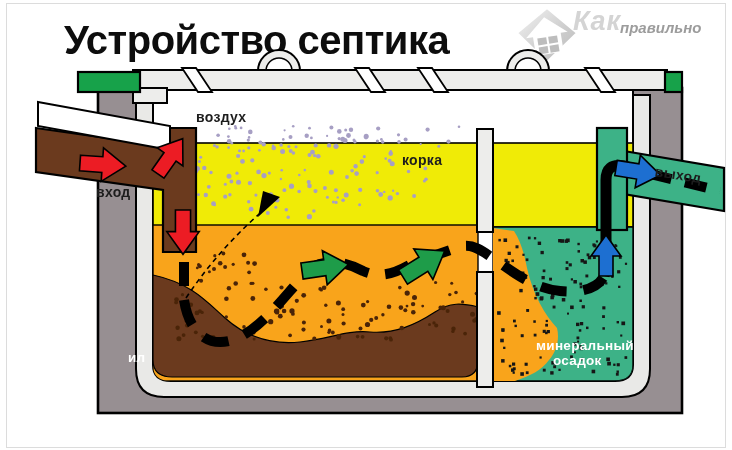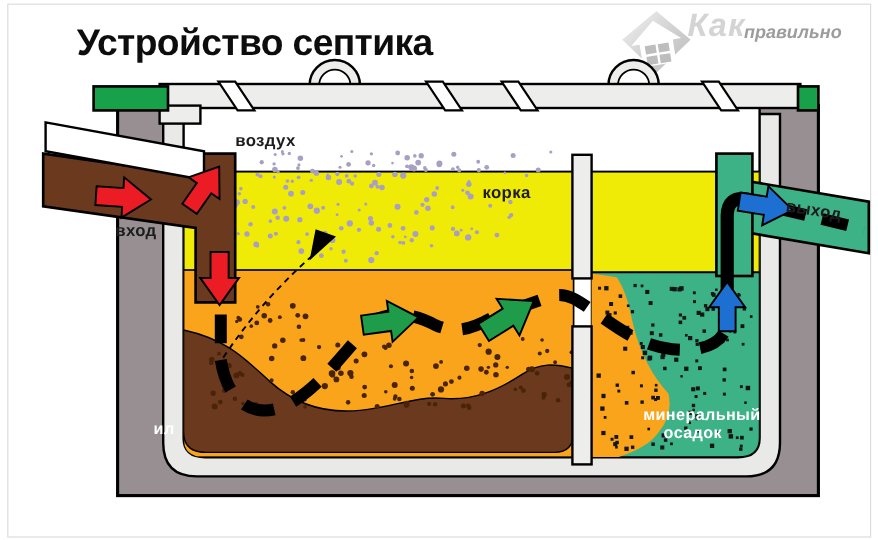--- a/index.html
+++ b/index.html
@@ -1,19 +1,19 @@
 <!DOCTYPE html>
 <html><head>
 <meta charset="utf-8">
 <style>
   html,body{margin:0;padding:0;background:#fff;}
   body{font-family:"Liberation Sans","DejaVu Sans",sans-serif;}
   #stage{position:relative;width:732px;height:450px;background:#fff;overflow:hidden;}
   #frame{position:absolute;left:6px;top:3px;right:6px;bottom:2px;border:1px solid #dcdcdc;pointer-events:none;}
-  #title{position:absolute;left:64px;top:18px;font-size:31px;font-weight:600;letter-spacing:-0.5px;color:#0d0d0d;}
+  #title{position:absolute;left:64px;top:18px;font-size:40px;font-weight:600;letter-spacing:-0.5px;color:#0d0d0d;}
   
   #logo{position:absolute;left:505px;top:2px;width:225px;height:64px;}
   #logo .w{position:absolute;font-style:italic;font-weight:bold;color:#d4d4d4;white-space:nowrap;}
   #logo .w1{left:68px;top:4px;font-size:27px;letter-spacing:1px;}
   #logo .w2{left:115px;top:17px;font-size:15px;font-weight:bold;color:#9c9c9c;font-style:italic;}
   #logo .w3{left:70px;top:27px;font-size:27px;letter-spacing:1px;}
   #diagram{position:absolute;left:0;top:0;}
   #diagram text{font-family:"Liberation Sans","DejaVu Sans",sans-serif;font-weight:bold;letter-spacing:.3px;}
   .lbl-dark{fill:#1d1d1d;font-size:14px;}
   .lbl-light{fill:#ffffff;font-size:13.5px;}

